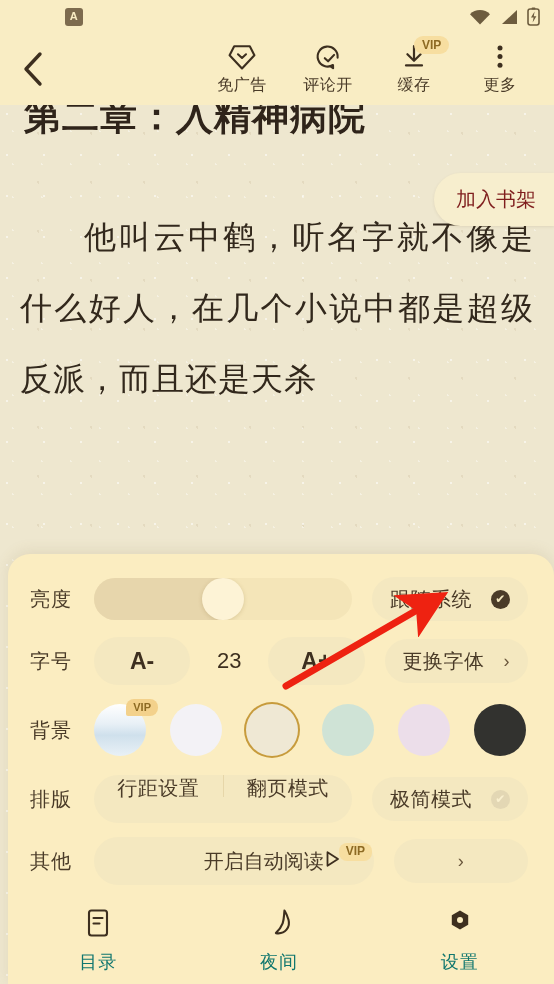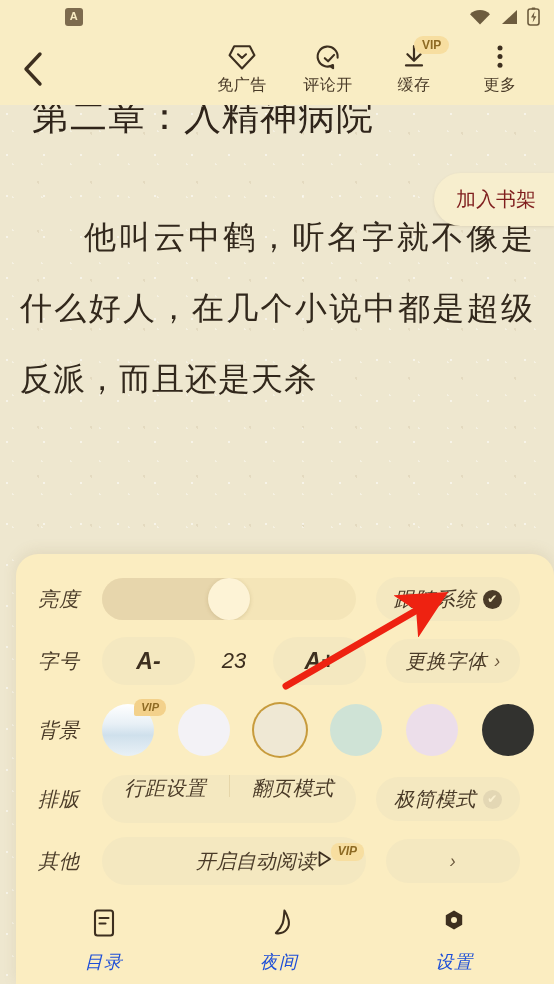--- a/index.html
+++ b/index.html
@@ -54,46 +54,45 @@
     position:absolute; top:105px; left:0; right:0; bottom:0;
     background:#eee7cf;
     background-image:
       radial-gradient(circle at 18% 22%, rgba(255,255,255,.55) 0 1px, transparent 1px),
       radial-gradient(circle at 72% 58%, rgba(180,160,120,.18) 0 1.2px, transparent 1.2px),
       radial-gradient(circle at 44% 80%, rgba(255,255,255,.4) 0 1px, transparent 1px);
     background-size: 37px 41px, 53px 49px, 29px 33px;
     z-index:1;
   }
   .chapter-title{
-    font-size:37px; font-weight:400; color:#2f241a;
-    padding:0 32px; margin-top:-13px; letter-spacing:1px;
+    font-size:37px; font-weight:700; color:#2f241a;
+    padding:0 24px; margin-top:-13px; letter-spacing:1px;
     white-space:nowrap; overflow:hidden;
   }
   .bookshelf-tab{
     position:absolute; right:0; top:68px;
     background:#f7eece; color:#7f1d1d;
     font-size:20px; padding:13px 18px 13px 22px;
     border-radius:30px 0 0 30px;
     box-shadow:0 1px 3px rgba(120,100,60,.12);
   }
   .body-text{
     padding:0 20px; margin-top:60px;
     font-size:32px; line-height:2.22; color:#32281c;
     letter-spacing:1px; text-align:justify;
   }
   .body-text .indent{ padding-left:2em; }
 
   
   .panel{
-    position:absolute; left:16px; right:0; bottom:0; z-index:30;
+    position:absolute; left:8px; right:0; bottom:0; z-index:30;
     background:#fbedc1;
     border-radius:22px 22px 0 0;
-    padding:14px 12px 0 0;
+    padding:14px 4px 0 0;
     box-shadow:0 -3px 14px rgba(140,115,60,.13);
-    font-style:italic;
   }
   .row{
     display:flex; align-items:center;
     padding:0 22px; min-height:62px; gap:12px;
   }
   .row-label{
     font-size:20px; color:#4a3b28; width:52px; flex:0 0 52px; letter-spacing:1px;
   }
 
   
@@ -108,21 +107,21 @@
   }
   .slider-thumb{
     position:absolute; top:50%; left:50%;
     width:42px;height:42px;border-radius:50%;
     background:#fdf3d6; transform:translate(-50%,-50%);
     box-shadow:0 1px 4px rgba(130,105,50,.22);
   }
   .pill{
     background:#f4e8c0; border-radius:22px;
     display:flex; align-items:center; justify-content:center;
-    gap:7px; font-size:20px; color:#4a3b28;
+    gap:19px; font-size:20px; color:#4a3b28;
     height:44px; padding:0 18px; letter-spacing:.5px;
     white-space:nowrap;
   }
   .pill-right{ flex:0 0 auto; min-width:134px; }
   .check-on{
     width:19px;height:19px;border-radius:50%;
     background:#4a3b28; color:#f4e8c0; font-size:12px;
     display:flex;align-items:center;justify-content:center; line-height:1;
   }
   .check-off{
@@ -184,21 +183,21 @@
 
   
   .bottomnav{
     display:flex; align-items:center; height:92px;
     background:#fbedc1; padding-top:4px;
   }
   .nav-item{
     flex:1 1 0; display:flex; flex-direction:column;
     align-items:center; gap:7px;
   }
-  .nav-label{ font-size:18px; color:#1d4ed8; letter-spacing:1px;}
+  .nav-label{ font-size:18px; color:#0f766e; letter-spacing:1px;}
 
   
   .arrow-layer{ position:absolute; inset:0; z-index:35; pointer-events:none;}
 </style>
 </head>
 <body>
 
 <div class="statusbar">
   <span class="sb-time">9:12</span>
   <span class="sb-appicon">A</span>

